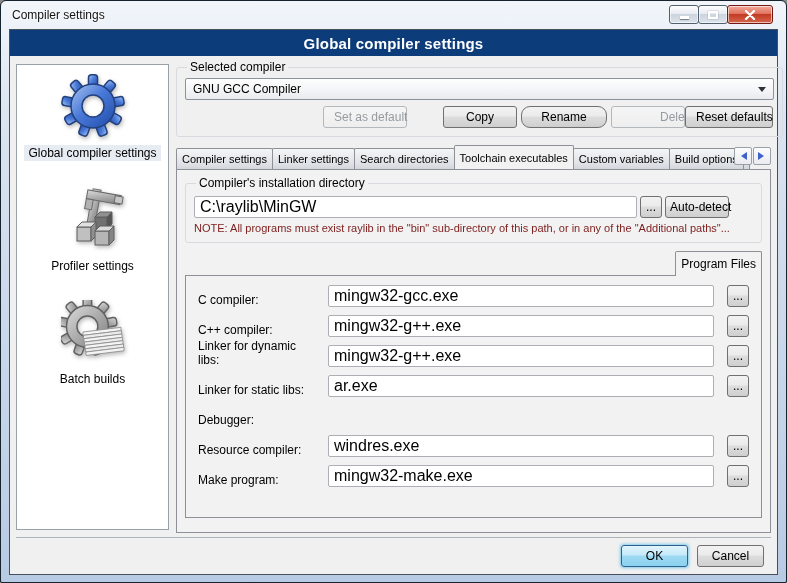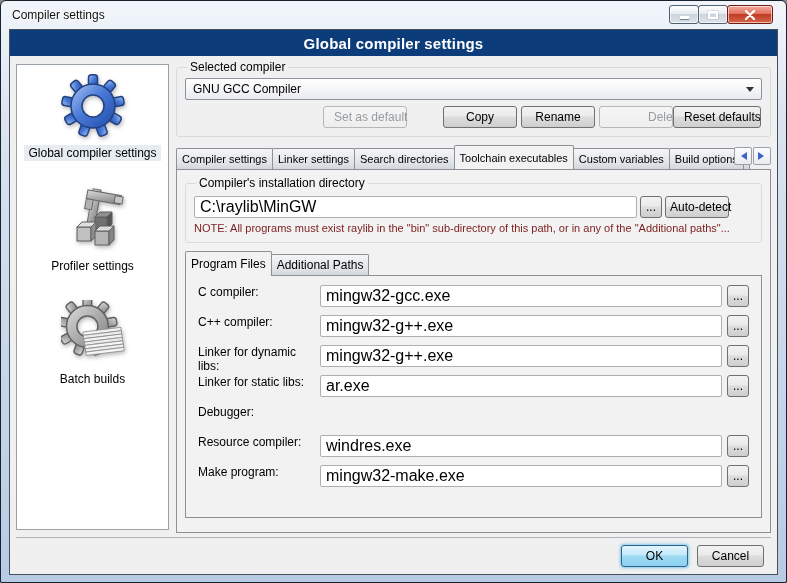--- a/index.html
+++ b/index.html
@@ -87,21 +87,21 @@
   .btn.dots { width:22px; padding:0; line-height:16px; }
   .btn.primary {
     border-color:#2c628b;
     background:linear-gradient(180deg,#e3f4fc 0%,#c4e9fa 45%,#9ed9f2 50%,#8bd2f0 100%);
     box-shadow:0 0 3px 1px #7fc8ea;
   }
   .btnrow { display:flex; margin-top:6px; height:22px; }
   .btnrow .btn { height:22px; }
   .btn.set-default { margin-left:138px; width:84px; }
   .btn.copy { margin-left:36px; width:74px; }
-  .btn.rename { margin-left:4px; width:74px; }
+  .btn.rename { margin-left:4px; width:86px;border-radius:9px; }
   .btn.delete { margin-left:4px; width:74px;padding-left:48px; }
   .btn.reset { margin-left:auto; margin-right:1px; width:88px; }
 
   
   .tabs {
     position:relative; display:flex; align-items:flex-end;
     height:25px; margin-top:7px; padding-right:40px; overflow:hidden;
   }
   .tab {
     height:21px; line-height:20px; padding:0 5px; font-size:11px; white-space:nowrap;
@@ -137,26 +137,26 @@
     margin-top:4px; font-size:11px; color:#7d1d1d;
     white-space:nowrap; overflow:hidden;
   }
 
   input.ftext {
     height:22px; border:1px solid #acb0b5; border-radius:2px; background:#fff;
     padding:0 5px; font-size:16px; font-family:"Liberation Sans", sans-serif; outline:none;
   }
 
   
-  .subtabs { position:relative; display:flex; align-items:flex-end; height:24px; margin-top:8px; }
+  .subtabs { position:relative; display:flex; align-items:flex-end; height:24px; margin-top:8px;flex-direction:column; }
   .subpanel {
     position:relative; z-index:1; height:243px;
     border:1px solid #8d9097; background:#f2f2f2; padding:9px 12px;
   }
-  .frow { display:flex; align-items:flex-start; height:22px; margin-bottom:8px; }
+  .frow { display:flex; align-items:flex-end; height:22px; margin-bottom:8px;gap:8px; }
   .frow .flabel { width:122px; flex-shrink:0; font-size:12px; }
   .frow input.ftext { flex:1; }
   .frow .btn.dots { margin-left:5px; }
   .frow .combo { flex:1; }
 
   
   .footer {
     position:absolute; left:6px; right:6px; bottom:0; height:37px;
     border-top:1px solid #aeb3b9;
     display:flex; align-items:center; justify-content:flex-end; gap:9px; padding:0 7px;

